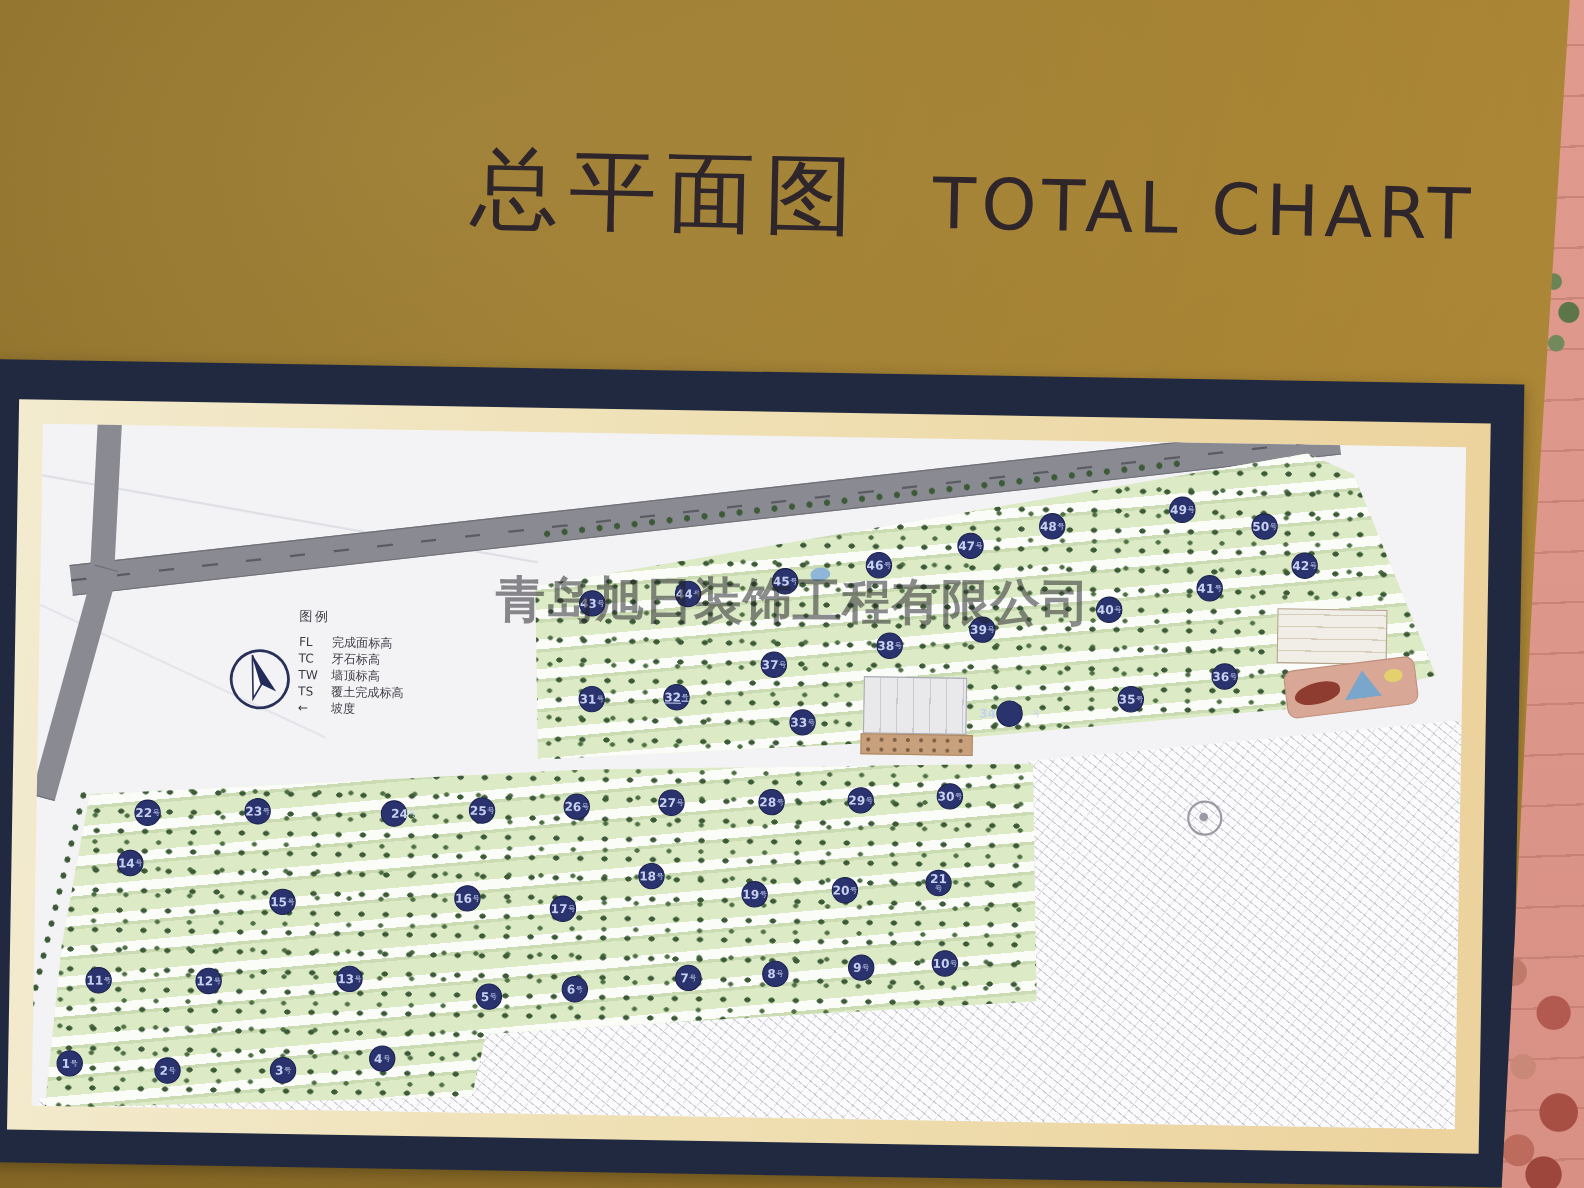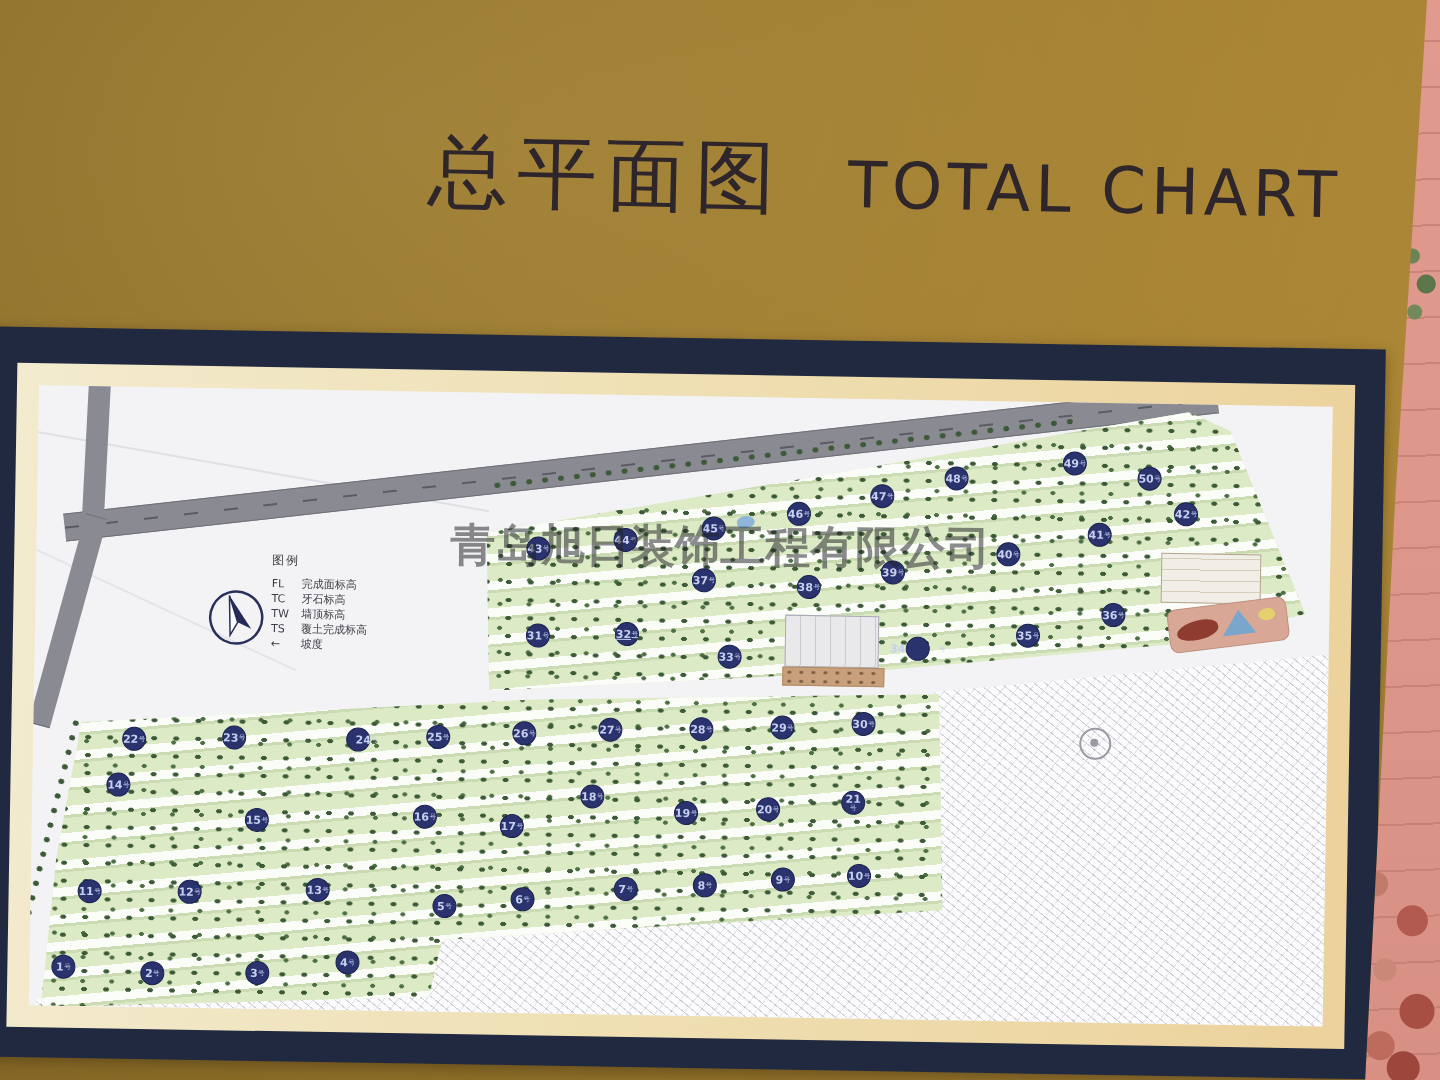--- a/index.html
+++ b/index.html
@@ -348,41 +348,41 @@
               <span class="sfx">号</span>
             </div>
             <div class="badge" style="left: 818px; top: 313px;">
               <span>30</span>
               <span class="sfx">号</span>
             </div>
             <div class="badge" style="left: 491px; top: 230px;">
               <span>31</span>
               <span class="sfx">号</span>
             </div>
-            <div class="badge" style="left: 580px; top: 227px; text-decoration: underline;">
+            <div class="badge" style="left: 568px; top: 227px; text-decoration: underline;">
               <span>32</span>
               <span class="sfx">号</span>
             </div>
             <div class="badge" style="left: 683px; top: 248px;">
               <span>33</span>
               <span class="sfx">号</span>
             </div>
             <div class="badge" style="left: 871px; top: 237px; gap: 33px;">
               <span>34</span>
               <span class="sfx">号</span>
             </div>
             <div class="badge" style="left: 981px; top: 222px;">
               <span>35</span>
               <span class="sfx">号</span>
             </div>
             <div class="badge" style="left: 1066px; top: 200px;">
               <span>36</span>
               <span class="sfx">号</span>
             </div>
-            <div class="badge" style="left: 656px; top: 172px;">
+            <div class="badge" style="left: 656px; top: 196px;">
               <span>37</span>
               <span class="sfx">号</span>
             </div>
             <div class="badge" style="left: 761px; top: 177px;">
               <span>38</span>
               <span class="sfx">号</span>
             </div>
             <div class="badge" style="left: 845px; top: 161px;">
               <span>39</span>
               <span class="sfx">号</span>

